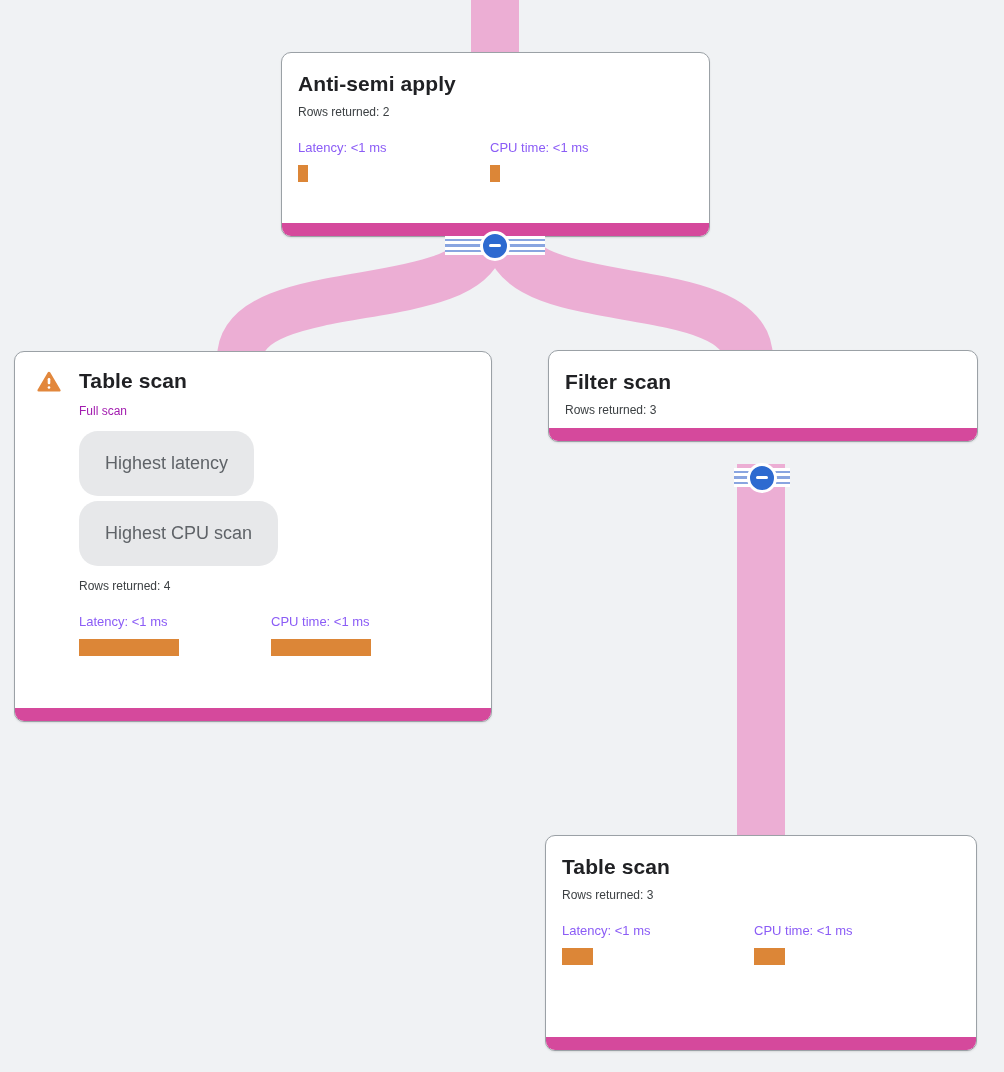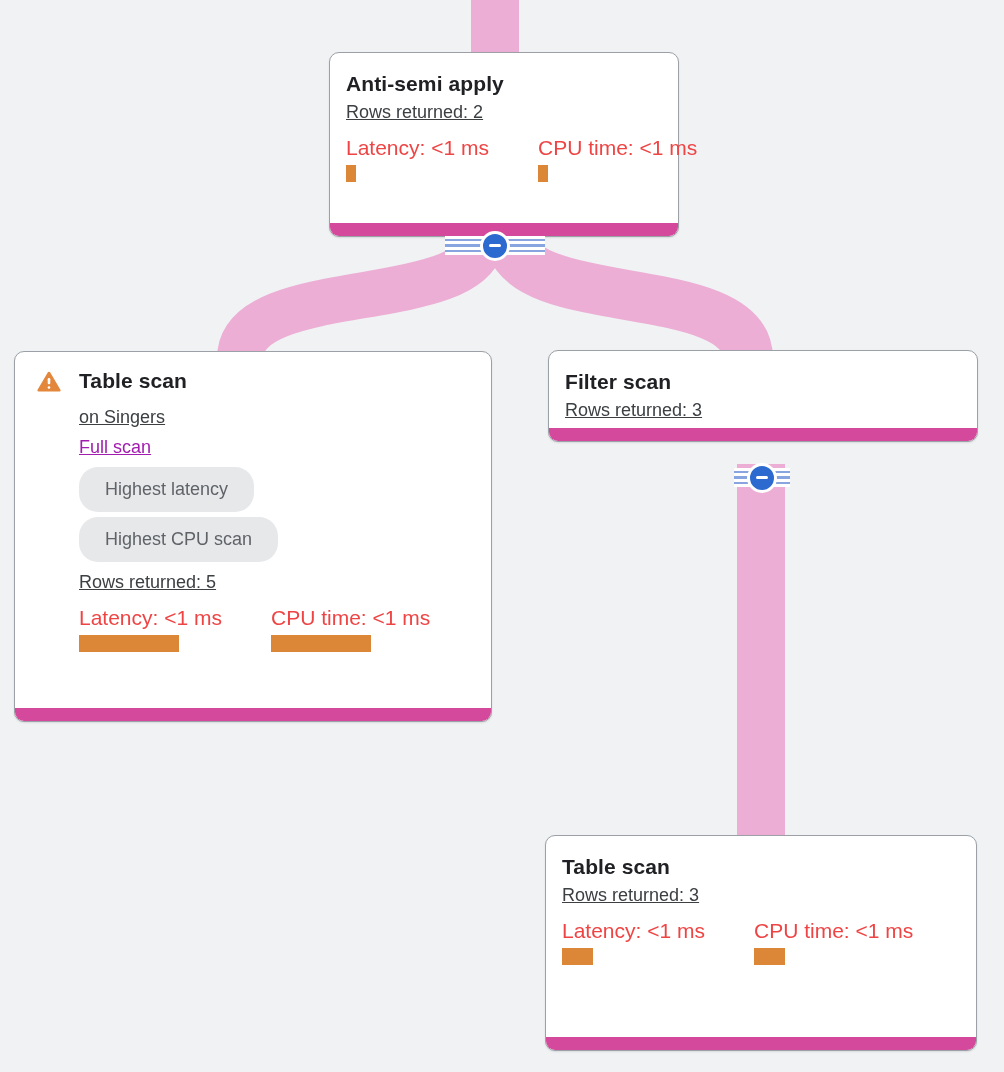--- a/index.html
+++ b/index.html
@@ -30,37 +30,37 @@
     border-radius:0 0 9px 9px;
   }
   .card-inner { position:relative; padding:18px 16px; }
 
   .node-title {
     font-size:21px; line-height:26px;
     font-weight:600; color:#202124;
     letter-spacing:.1px;
   }
   .body-line {
-    font-size:18px; line-height:30px; color:#3c4043;text-decoration:underline;
+    font-size:12px; line-height:30px; color:#3c4043;
   }
   .muted-line { color:#a21caf; }
 
   .badges { margin-top:5px; }
   .badge {
     width:-moz-fit-content; width:fit-content;
     background:#e7e8ea; color:#5f6368;
     font-size:18px; line-height:37px;
-    padding:4px 26px; border-radius:19px;
+    padding:14px 26px; border-radius:19px;
     margin-bottom:5px; font-weight:400;
   }
 
   .metrics { display:flex; margin-top:10px; }
   .metric-col { flex:none; }
   .metric-col.first { width:192px; }
-  .metric-label { font-size:21px; line-height:22px; color:#ef4444; }
+  .metric-label { font-size:13px; line-height:22px; color:#8b5cf6; }
   .bar { height:17px; margin-top:6px; background:#dc8637; }
 
   .header-row { display:flex; align-items:flex-start; }
   .warn-wrap { flex:none; width:24px; margin:3px 18px 0 6px; }
   .header-col { flex:1; }
 
   
   .collapse {
     position:absolute; z-index:2; height:19px; cursor:pointer;
   }
@@ -80,21 +80,21 @@
     border:3px solid #ffffff;
     border-radius:50%;
   }
   .minus {
     position:absolute; left:50%; top:50%;
     width:12px; height:3.5px; margin:-1.75px 0 0 -6px;
     background:#ffffff; border-radius:2px;
   }
 
   
-  #node-anti-semi   { left:281px; top:52px;  width:350px; height:185px;margin-left:48px; }
+  #node-anti-semi   { left:281px; top:52px;  width:429px; height:185px; }
   #node-singers     { left:14px;  top:351px; width:478px; height:371px; }
   #node-filter      { left:548px; top:350px; width:430px; height:92px; }
   #node-albums      { left:545px; top:835px; width:432px; height:216px; }
 
   #node-singers .card-inner { padding:16px 16px 16px 16px; }
   #node-singers .body-col { margin-left:48px; }
 
   #collapse-1 { left:445px; top:236px; width:100px; }
   #collapse-2 { left:734px; top:468px; width:56px;  }
 </style>
@@ -136,27 +136,26 @@
             <path d="M12 2 L22.3 19.3 H1.7 Z" fill="#e2873c" stroke="#e2873c" stroke-width="2.6" stroke-linejoin="round"></path>
             <rect x="10.7" y="7" width="2.6" height="6.2" rx="1.2" fill="#ffffff"></rect>
             <rect x="10.7" y="15.2" width="2.6" height="2.6" rx="1.2" fill="#ffffff"></rect>
           </svg>
         </div>
         <div class="header-col">
           <div class="node-title">Table scan</div>
         </div>
       </div>
       <div class="body-col">
-        <div class="body-line" style="margin-top:6px;">on Singers</div>
         <div class="body-line muted-line">Full scan</div>
         <div class="badges">
           <div class="badge">Highest latency</div>
           <div class="badge">Highest CPU scan</div>
         </div>
-        <div class="body-line">Rows returned: 5</div>
+        <div class="body-line">Rows returned: 4</div>
         <div class="metrics">
           <div class="metric-col first">
             <div class="metric-label">Latency: &lt;1 ms</div>
             <div class="bar" style="width:100px"></div>
           </div>
           <div class="metric-col">
             <div class="metric-label">CPU time: &lt;1 ms</div>
             <div class="bar" style="width:100px"></div>
           </div>
         </div>

